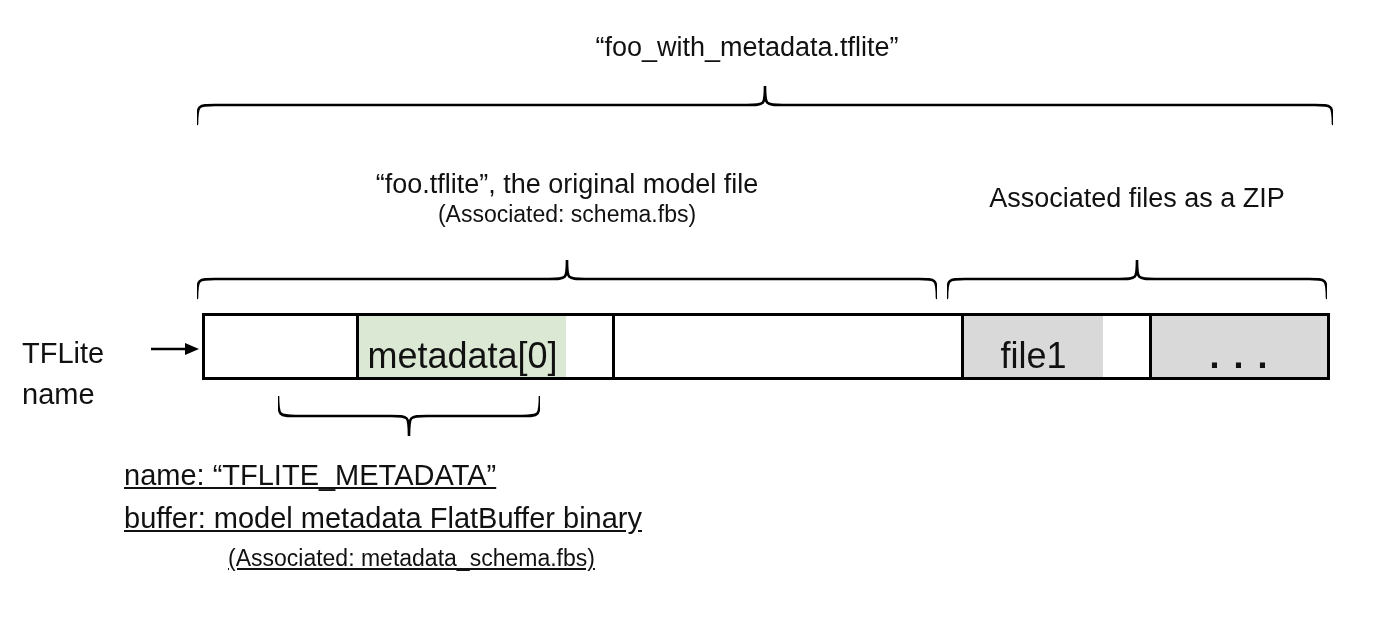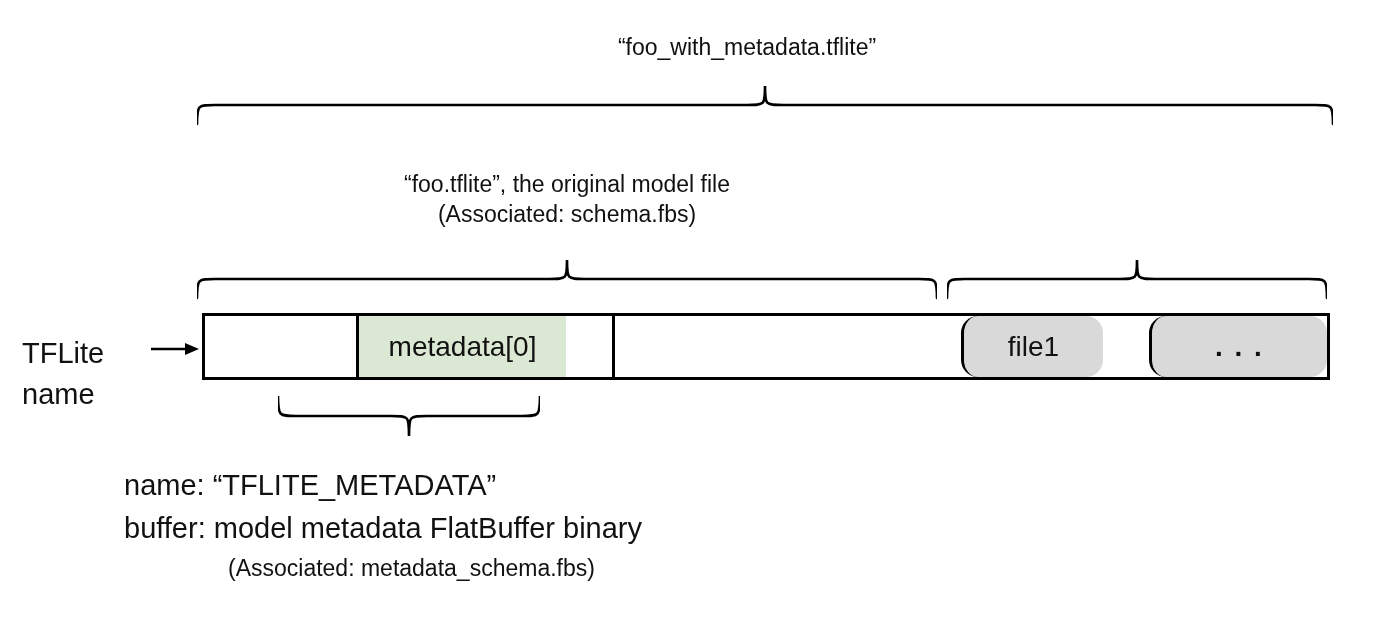--- a/index.html
+++ b/index.html
@@ -3,37 +3,37 @@
 <meta charset="utf-8">
 <style>
   html,body { margin:0; padding:0; background:#ffffff; }
   .page {
     position:relative; width:1382px; height:621px; background:#ffffff;
     font-family:"Liberation Sans","DejaVu Sans",sans-serif;
     color:var(--text,#111111); overflow:hidden;
   }
   .abs { position:absolute; }
   .center { text-align:center; }
-  .lbl-main { font-size:23px; line-height:34px; }
+  .lbl-main { font-size:27px; line-height:34px; }
   .lbl-sub  { font-size:23px; line-height:27px; }
 
   .brace svg { display:block; }
   .brace path { fill:none; stroke:var(--stroke,#000000); stroke-width:2.6; stroke-linecap:round; }
 
   .bar {
     display:flex; box-sizing:border-box;
     border:3px solid var(--stroke,#000000); background:#ffffff;
   }
   .seg {
-    box-sizing:border-box; display:flex; align-items:center; justify-content:center;
-    font-size:28px; height:100%;margin-left:46px;
+    box-sizing:border-box; display:flex; align-items:flex-end; justify-content:center;
+    font-size:36px; height:100%;margin-left:46px;
   }
   .seg + .seg { border-left:3px solid var(--stroke,#000000); }
   .seg-green { background:var(--metadata-fill,#dbe9d4); }
-  .seg-gray  { background:var(--file-fill,#d9d9d9);border-radius:17px; }
+  .seg-gray  { background:var(--file-fill,#d9d9d9); }
   .seg-dots  { font-weight:bold; letter-spacing:2px; }
 
   .pointer-label { font-size:29px; line-height:41px; }
 
   .annotation { font-size:29px; line-height:43px; }
   .annotation .schema { font-size:23px; line-height:30px; margin-left:104px; margin-top:3px; }
 
   .arrow svg { display:block; }
   .arrow line { stroke:var(--stroke,#000000); stroke-width:2.6; }
   .arrow polygon { fill:var(--stroke,#000000); }
@@ -49,20 +49,21 @@
     <svg width="1136" height="40" viewBox="0 0 1136 40">
       <path d="M0,38 C0,19 1,19 18,19 L550,19 C568,19 568,19 568,0 C568,19 568,19 586,19 L1118,19 C1135,19 1136,19 1136,38"></path>
     </svg>
   </div>
 
   <div class="abs center" style="left:197px; top:167px; width:740px;">
     <div class="lbl-main">“foo.tflite”, the original model file</div>
     <div class="lbl-sub">(Associated: schema.fbs)</div>
   </div>
 
+  <div class="abs center lbl-main" style="left:947px; top:181px; width:380px;">Associated files as a ZIP</div>
 
   <div class="abs brace" style="left:197px; top:260px;">
     <svg width="740" height="40" viewBox="0 0 740 40">
       <path d="M0,38 C0,19 1,19 18,19 L352,19 C370,19 370,19 370,0 C370,19 370,19 388,19 L722,19 C739,19 740,19 740,38"></path>
     </svg>
   </div>
 
   <div class="abs brace" style="left:947px; top:260px;">
     <svg width="380" height="40" viewBox="0 0 380 40">
       <path d="M0,38 C0,19 1,19 18,19 L172,19 C190,19 190,19 190,0 C190,19 190,19 208,19 L362,19 C379,19 380,19 380,38"></path>
@@ -98,19 +99,19 @@
       <polygon points="34,2 48,8 34,14"></polygon>
     </svg>
   </div>
 
   <div class="abs brace" style="left:278px; top:396px;">
     <svg width="262" height="42" viewBox="0 0 262 42">
       <path d="M0,0 C0,20 1,20 18,20 L113,20 C131,20 131,20 131,40 C131,20 131,20 149,20 L244,20 C261,20 262,20 262,0"></path>
     </svg>
   </div>
 
-  <div class="abs annotation" style="left:124px; top:464px;">
+  <div class="abs annotation" style="left:124px; top:454px;text-decoration:underline;">
     <div>name: “TFLITE_METADATA”</div>
     <div>buffer: model metadata FlatBuffer binary</div>
     <div class="schema">(Associated: metadata_schema.fbs)</div>
   </div>
 
 </div>
 
 </body></html>

